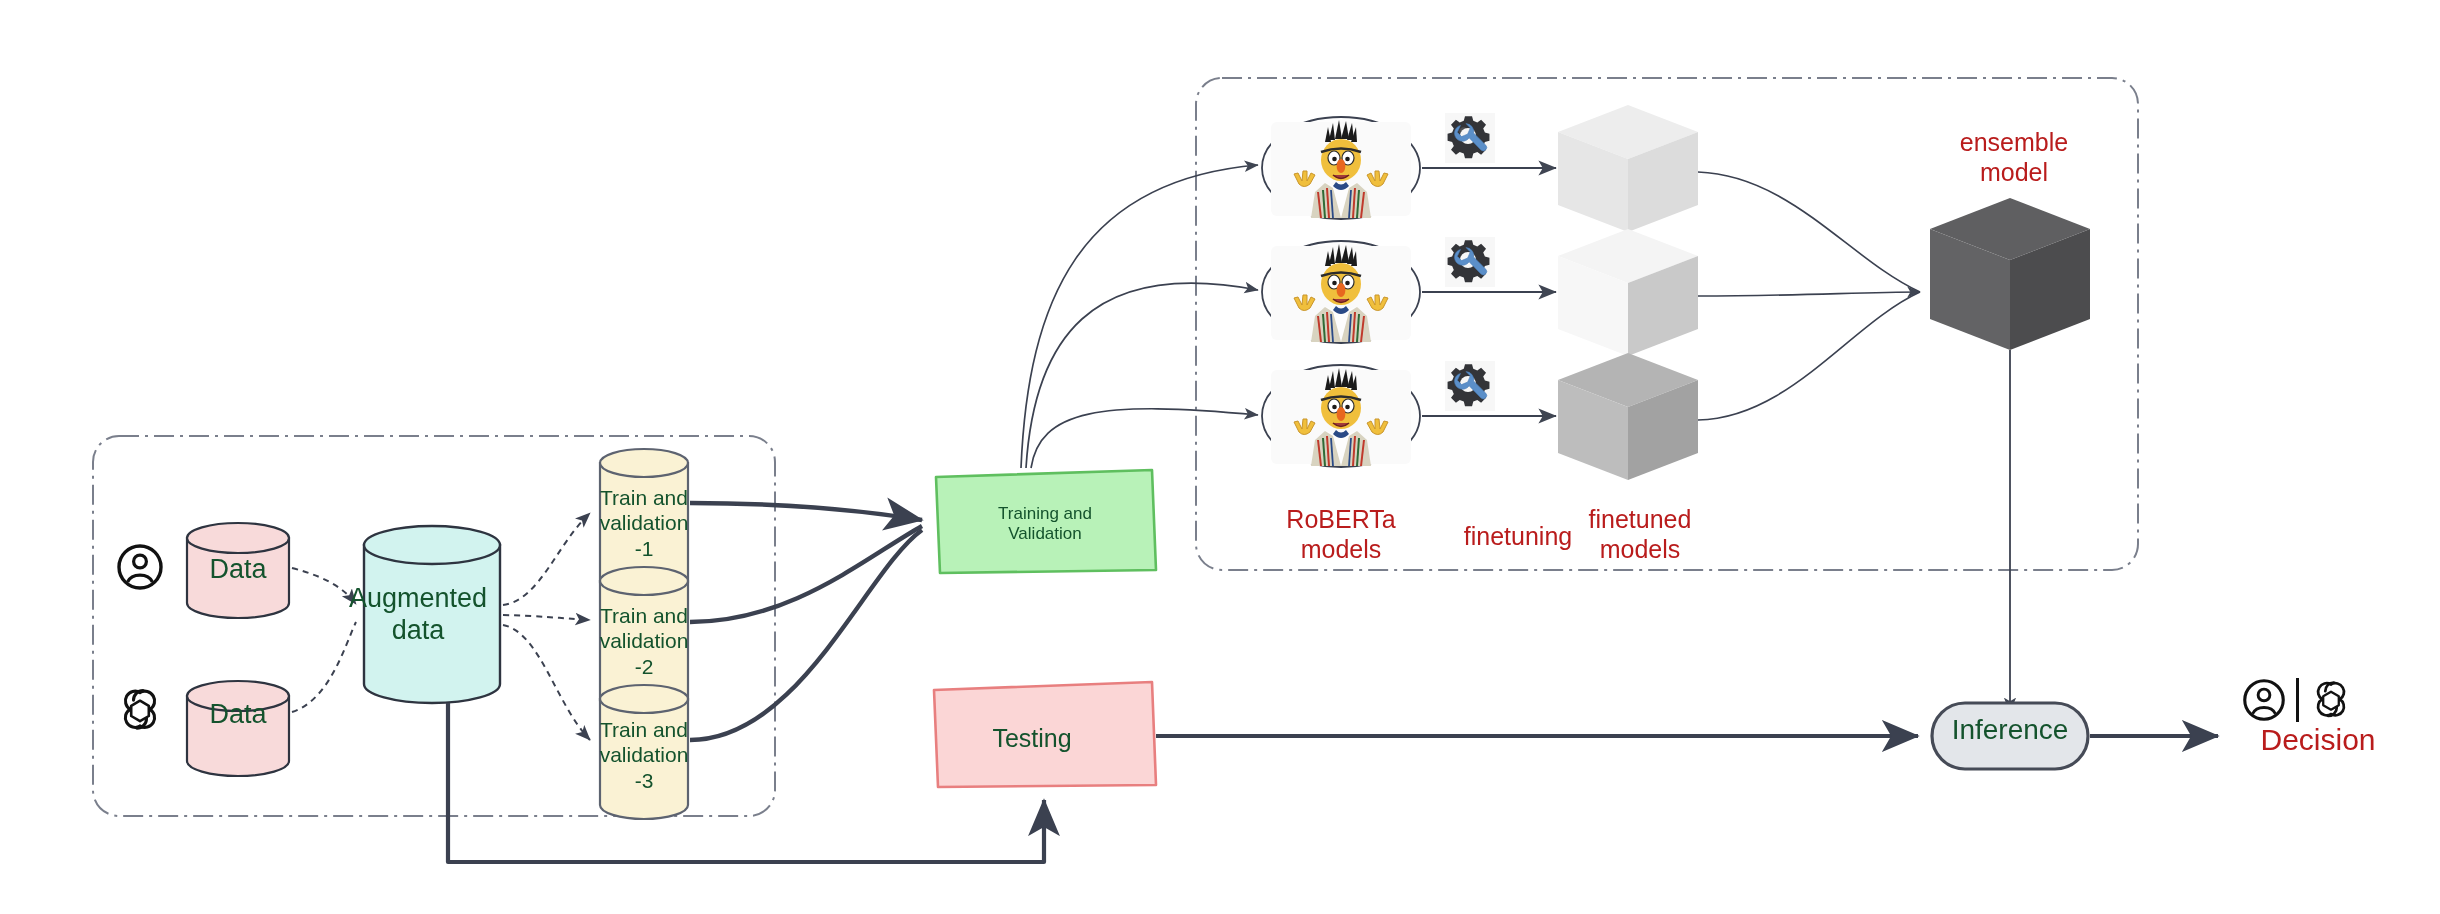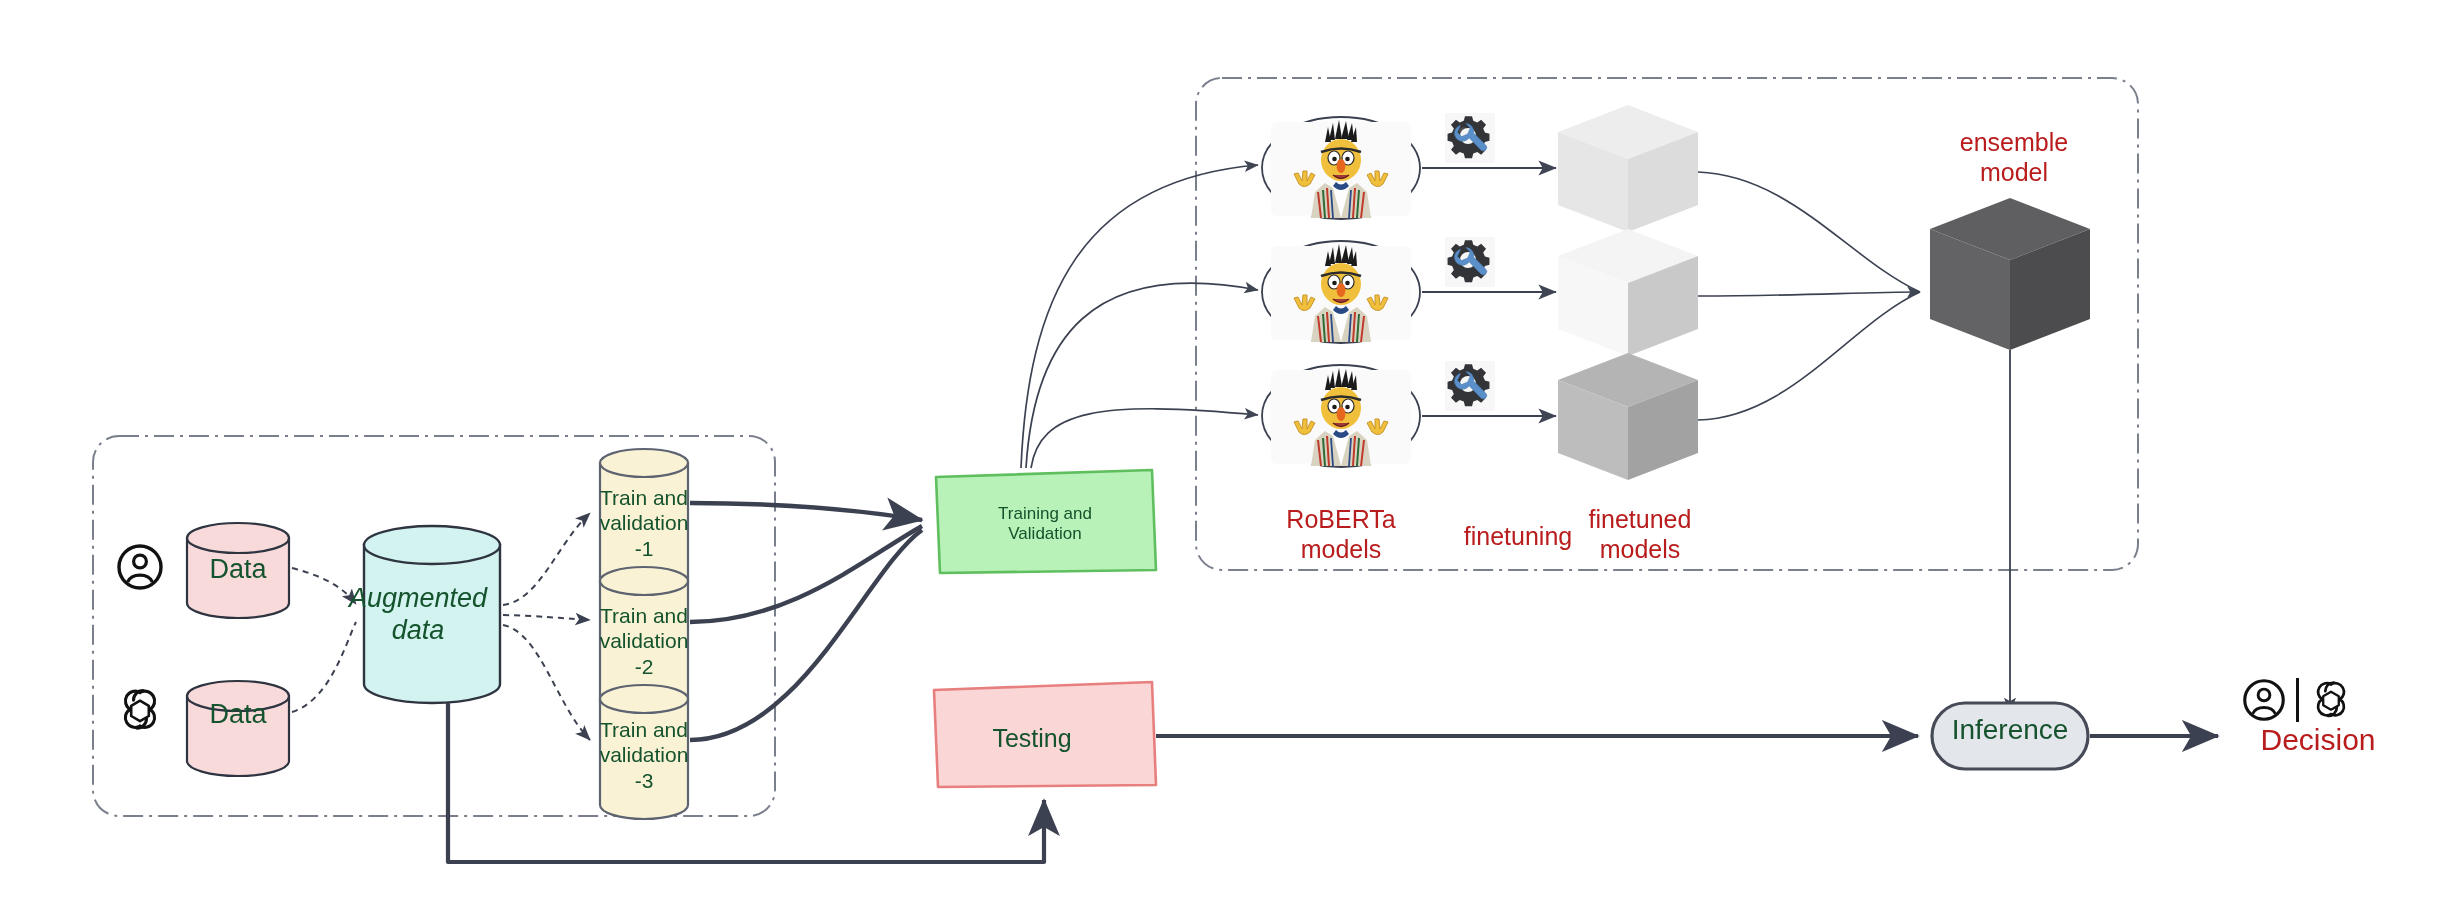--- a/index.html
+++ b/index.html
@@ -387,21 +387,21 @@
         <path d="M32.5,35.5 c0,5.3 -4.3,9.6 -9.6,9.6"></path>
         <path d="M17.2,33 l8.8,5.1 8.8,-5.1 v-10.2 l-8.8,-5.1 -8.8,5.1 Z" stroke-width="2.6"></path>
       </g>
     </svg>
   </div>
 
   <div class="nodeText" style="left:188px;top:538px;width:100px;height:62px;font-size:27px;">Data</div>
 
   <div class="nodeText" style="left:188px;top:683px;width:100px;height:62px;font-size:27px;">Data</div>
 
-  <div class="nodeText" style="left:364px;top:578px;width:108px;height:72px;font-size:27px;font-style:italic;">Augmented
+  <div class="nodeText" style="left:364px;top:578px;width:108px;height:72px;font-size:27px;">Augmented
 data</div>
 
   <div class="nodeText" style="left:598px;top:474px;width:92px;height:98px;font-size:21px;">Train and
 validation
 -1</div>
   <div class="nodeText" style="left:598px;top:592px;width:92px;height:98px;font-size:21px;">Train and
 validation
 -2</div>
   <div class="nodeText" style="left:598px;top:706px;width:92px;height:98px;font-size:21px;">Train and
 validation

